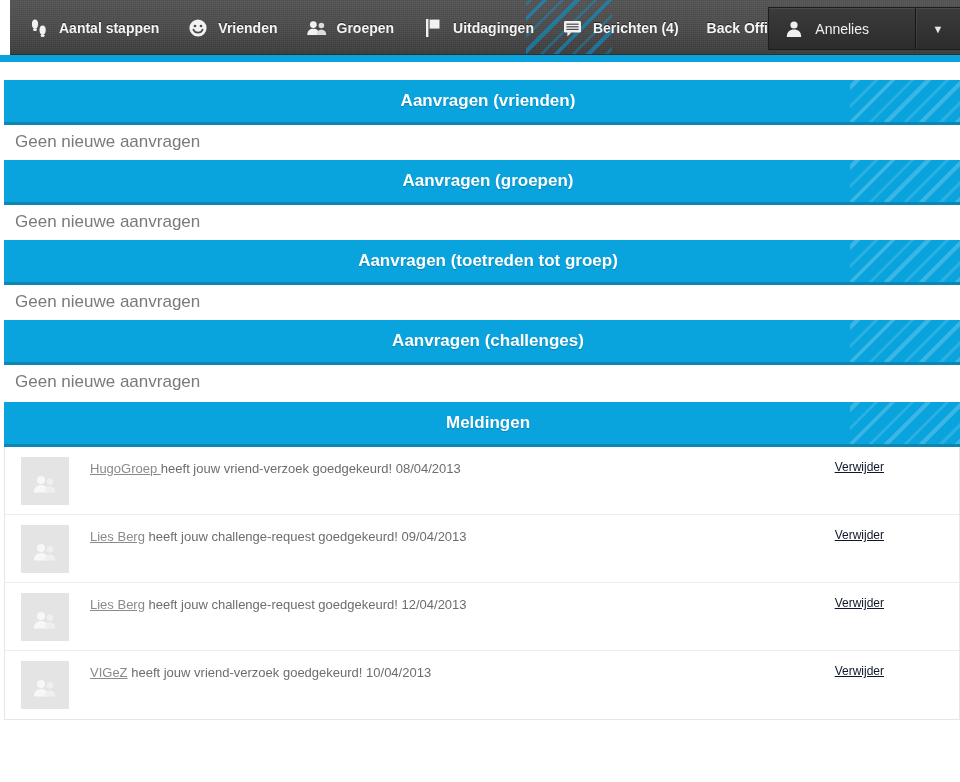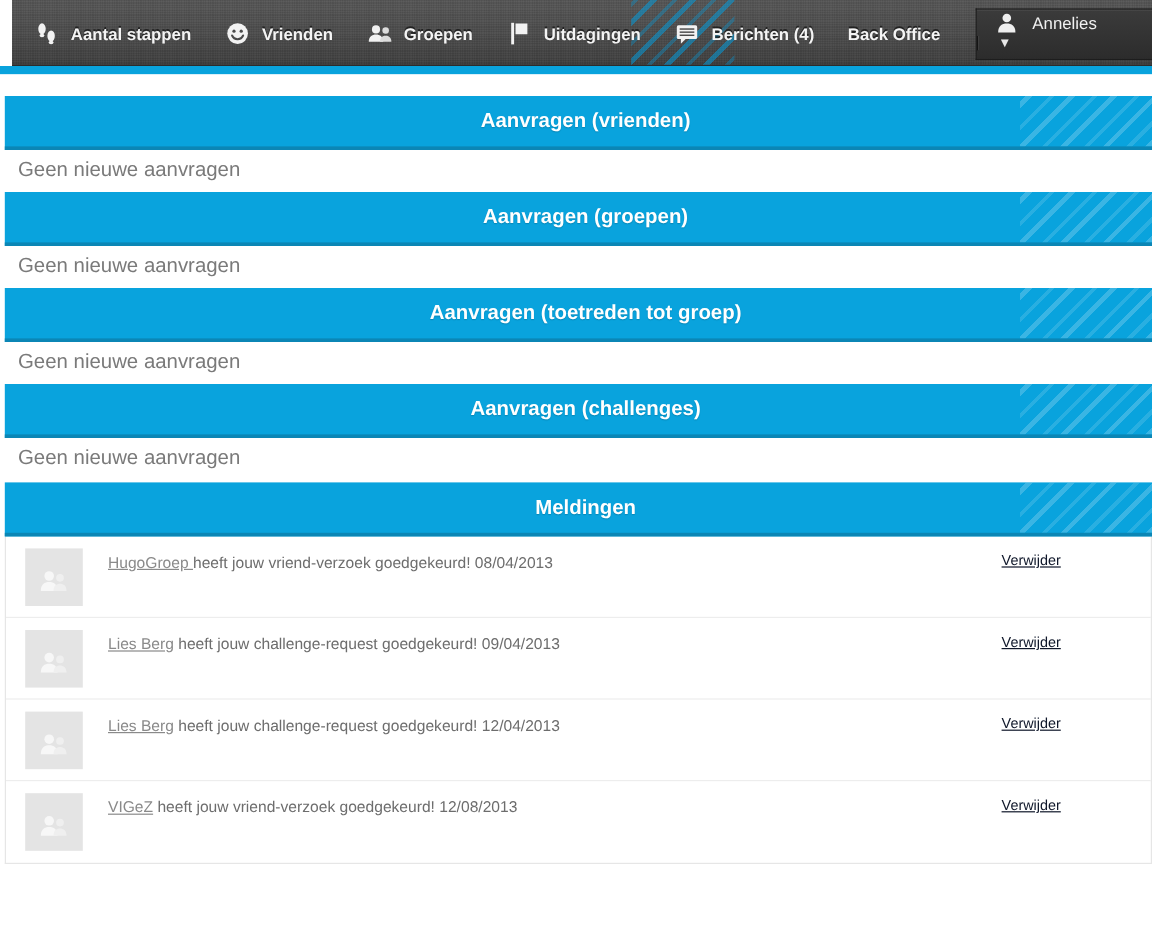--- a/index.html
+++ b/index.html
@@ -84,21 +84,20 @@
     z-index: 3;
     right: 0px;
     top: 7px;
     display: flex;
     align-items: stretch;
     height: 41px;
     background: linear-gradient(#3b3b3b, #2c2c2c);
     border: 1px solid #1d1d1d;
     border-right: none;
     box-shadow: inset 0 1px 0 rgba(255,255,255,.08);
-    flex-direction: column;
   }
   .account-btn {
     display: flex;
     align-items: center;
     gap: 10px;
     padding: 0 46px 0 14px;
     color: #f0f0f0;
     font-size: 14px;
     cursor: pointer;
     white-space: nowrap;
@@ -428,21 +427,21 @@
           <span>
             <svg width="26" height="19" viewBox="0 0 26 19">
               <circle cx="9" cy="5.5" r="4" fill="#f7f7f7"></circle>
               <path d="M2 18 C2 12.6 5.2 10.6 9 10.6 C12.8 10.6 16 12.6 16 18 Z" fill="#f7f7f7"></path>
               <circle cx="18" cy="7" r="3.2" fill="#efefef"></circle>
               <path d="M12.6 18 C12.6 13.6 15.1 12 18 12 C20.9 12 23.4 13.6 23.4 18 Z" fill="#efefef"></path>
             </svg>
           </span>
         </div>
         <div class="notif-text">
-          <span class="notif-actor">VIGeZ</span><span> heeft jouw vriend-verzoek goedgekeurd! 12/08/2013</span>
+          <span class="notif-actor">VIGeZ</span><span> heeft jouw vriend-verzoek goedgekeurd! 10/04/2013</span>
         </div>
         <div class="notif-delete">Verwijder</div>
       </div>
 
     </div>
   </div>
 
 </div>
 
 </body></html>

